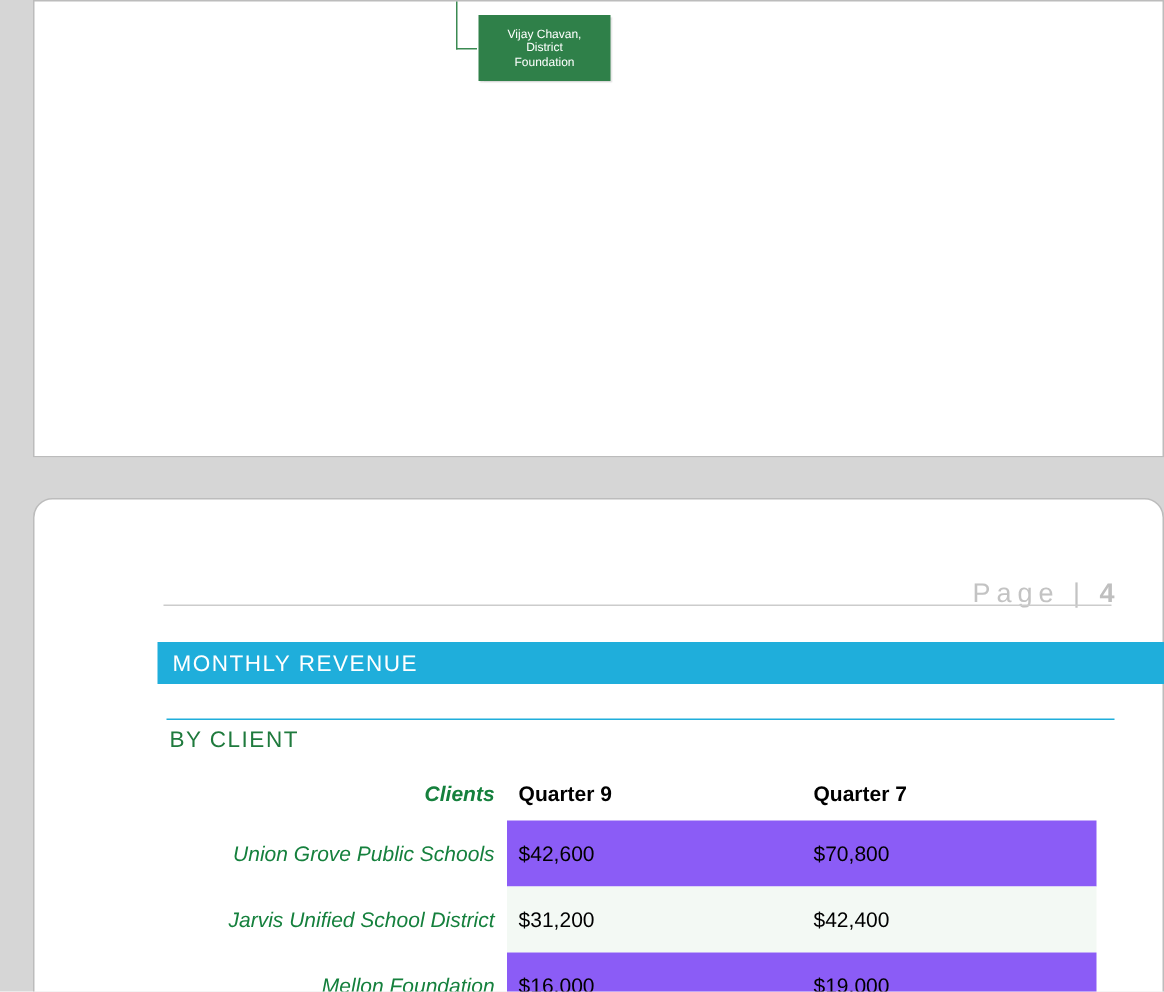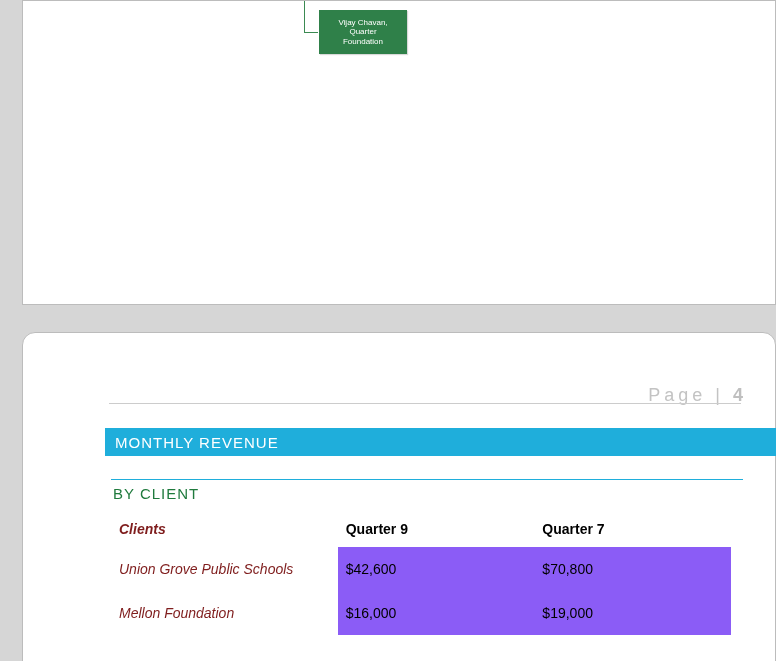--- a/index.html
+++ b/index.html
@@ -116,23 +116,23 @@
   }
   .tbl th, .tbl td {
     text-align: left;
     height: 44px;
     padding: 0 8px;
     vertical-align: middle;
     font-weight: normal;
   }
   .tbl .col-client {
     width: 226px;
-    text-align: left;
+    text-align: right;
     font-style: italic;
-    color: #7f1d1d;
+    color: #15803d;
   }
   .tbl thead .col-client {
     font-weight: bold;
   }
   .tbl thead th {
     font-weight: bold;
     height: 36px;
   }
   .tbl .col-q4 { width: 196px; }
   .tbl .col-q1 { width: 196px; }
@@ -140,21 +140,21 @@
   .tbl .odd   .col-q4, .tbl .odd   .col-q1 { background: #f3f9f4; }
 </style>
 </head>
 <body>
 
 <div class="page page-top">
   <div class="org-connector"></div>
   <div class="org-box">
     <div>
       <div>Vijay Chavan,</div>
-      <div>Quarter</div>
+      <div>District</div>
       <div>Foundation</div>
     </div>
   </div>
 </div>
 
 <div class="page page-bottom">
 
   <div class="page-number">
     <span>Page | </span><span class="pnum">4</span>
   </div>
@@ -174,20 +174,25 @@
         <th class="col-q4">Quarter 9</th>
         <th class="col-q1">Quarter 7</th>
       </tr>
     </thead>
     <tbody>
       <tr class="even">
         <td class="col-client">Union Grove Public Schools</td>
         <td class="col-q4">$42,600</td>
         <td class="col-q1">$70,800</td>
       </tr>
+      <tr class="odd">
+        <td class="col-client">Jarvis Unified School District</td>
+        <td class="col-q4">$31,200</td>
+        <td class="col-q1">$42,400</td>
+      </tr>
       <tr class="even">
         <td class="col-client">Mellon Foundation</td>
         <td class="col-q4">$16,000</td>
         <td class="col-q1">$19,000</td>
       </tr>
     </tbody>
   </table>
 
 </div>
 

